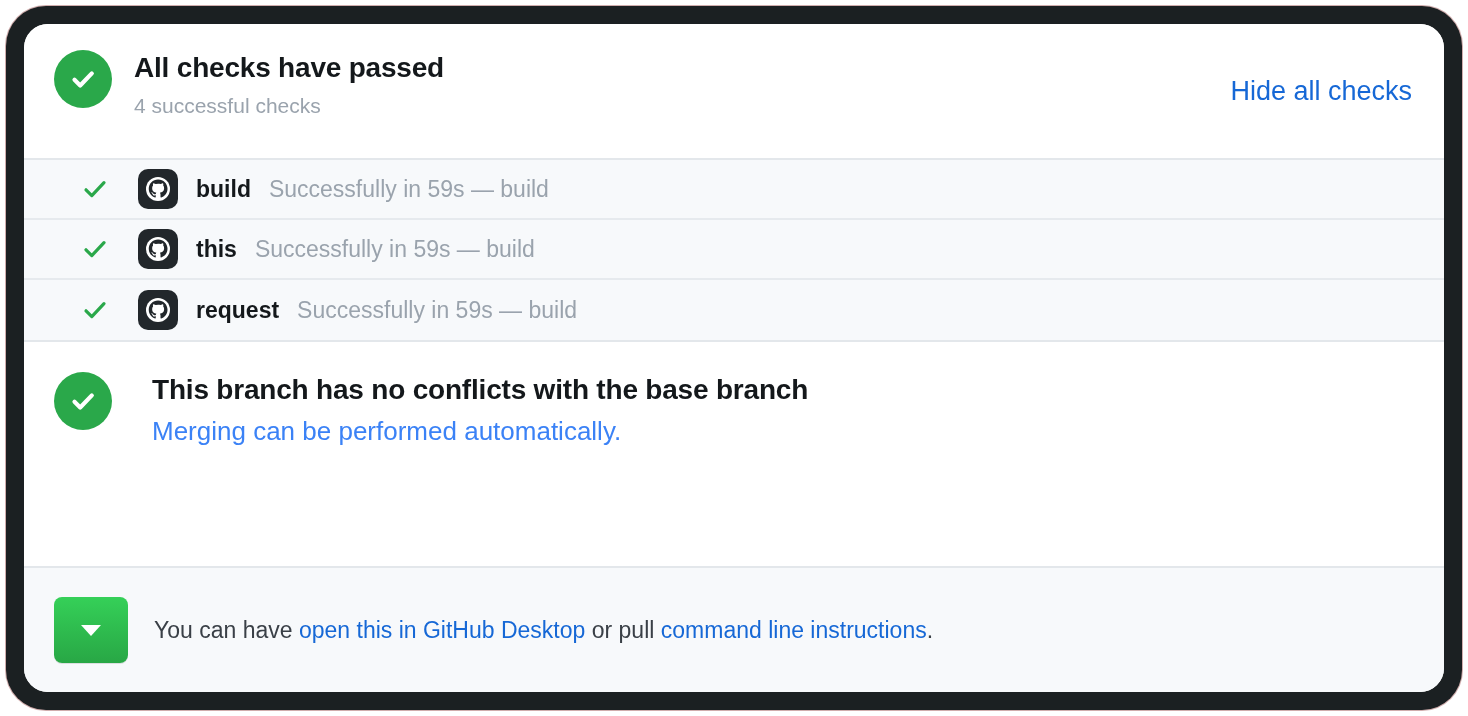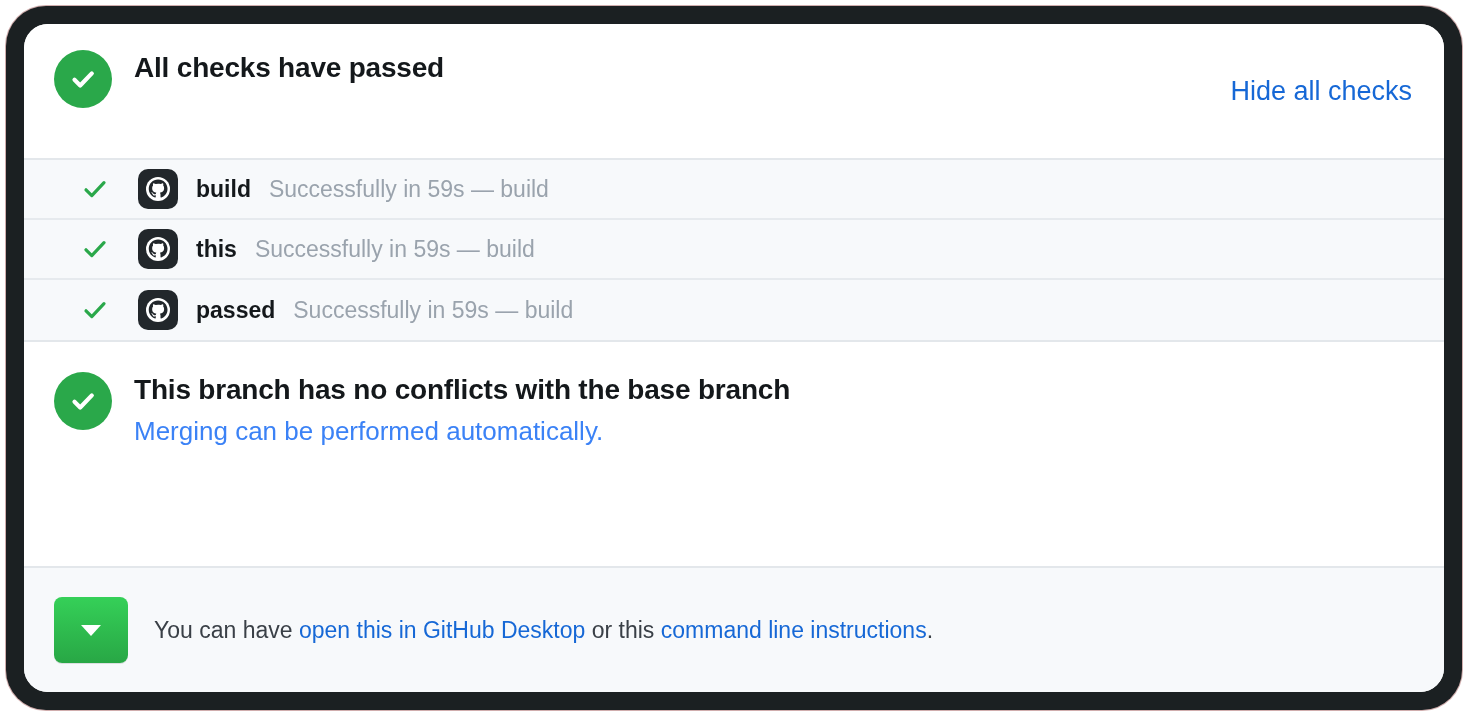--- a/index.html
+++ b/index.html
@@ -145,21 +145,21 @@
   
   .conflicts {
     background: #ffffff;
     padding: 28px 30px 30px 30px;
     display: flex;
     align-items: flex-start;
     flex: 1 1 auto;
     border-bottom: 2px solid #e3e7eb;
     box-sizing: border-box;
   }
-  .conflicts-text { margin-left: 22px; padding-top: 2px; }
+  .conflicts-text { margin-left: 40px; padding-top: 2px; }
   .conflicts-title {
     font-size: 28px;
     font-weight: bold;
     color: #14181b;
     letter-spacing: -0.2px;
     line-height: 1.25;
   }
   .conflicts-sub {
     font-size: 26px;
     color: #3b82f6;
@@ -234,20 +234,21 @@
 
     <div class="header">
       <div class="header-inner">
         <div class="status-circle">
           <svg width="32" height="32" viewBox="0 0 32 32" aria-hidden="true">
             <path d="M7.5 16.8 L13.2 22.5 L24.8 10.4" fill="none" stroke="#ffffff" stroke-width="4.2" stroke-linecap="round" stroke-linejoin="round"></path>
           </svg>
         </div>
         <div class="header-text">
           <div class="header-title">All checks have passed</div>
+          <div class="header-sub">4 successful checks</div>
         </div>
       </div>
       <a class="hide-all-checks">Hide all checks</a>
     </div>
 
     <div class="checks-list">
 
       <div class="check-row">
         <span class="check-tick">
           <svg width="26" height="26" viewBox="0 0 26 26" aria-hidden="true">
@@ -285,21 +286,21 @@
           <svg width="26" height="26" viewBox="0 0 26 26" aria-hidden="true">
             <path d="M4 13.8 L9.8 19.6 L22 6.6" fill="none" stroke="#2aa84a" stroke-width="3.2" stroke-linecap="round" stroke-linejoin="round"></path>
           </svg>
         </span>
         <span class="gh-badge">
           <svg width="30" height="30" viewBox="0 0 24 24" aria-hidden="true">
             <circle cx="12" cy="12" r="9.6" fill="#ffffff"></circle>
             <path fill="#22272b" d="M12 4.3c-4.1 0-7.4 3.3-7.4 7.4 0 3.3 2.1 6.1 5.1 7 .37.07.5-.16.5-.36v-1.25c-2.06.45-2.5-.99-2.5-.99-.34-.86-.83-1.09-.83-1.09-.68-.46.05-.45.05-.45.75.05 1.14.77 1.14.77.67 1.14 1.75.81 2.18.62.07-.48.26-.81.47-1-1.65-.19-3.38-.82-3.38-3.67 0-.81.29-1.47.77-1.99-.08-.19-.33-.95.07-1.97 0 0 .63-.2 2.06.76a7.2 7.2 0 0 1 1.88-.25c.64 0 1.28.09 1.88.25 1.43-.96 2.06-.76 2.06-.76.4 1.02.15 1.78.07 1.97.48.52.77 1.18.77 1.99 0 2.86-1.74 3.48-3.39 3.66.27.23.51.68.51 1.38v2.04c0 .2.13.43.51.36 2.99-.9 5.09-3.67 5.09-7 0-4.1-3.31-7.4-7.4-7.4z"></path>
           </svg>
         </span>
-        <span class="check-name">passed</span>
+        <span class="check-name">request</span>
         <span class="check-desc">Successfully in 59s — build</span>
       </div>
 
     </div>
 
     <div class="conflicts">
       <div class="status-circle">
         <svg width="32" height="32" viewBox="0 0 32 32" aria-hidden="true">
           <path d="M7.5 16.8 L13.2 22.5 L24.8 10.4" fill="none" stroke="#ffffff" stroke-width="4.2" stroke-linecap="round" stroke-linejoin="round"></path>
         </svg>
@@ -310,18 +311,18 @@
       </div>
     </div>
 
     <div class="footer">
       <div class="merge-btn-group">
         <button class="merge-caret">
           <span class="caret-tri"></span>
         </button>
       </div>
       <div class="footer-note">
-        <span>You can have </span><a>open this in GitHub Desktop</a><span> or this </span><a>command line instructions</a><span>.</span>
+        <span>You can have </span><a>open this in GitHub Desktop</a><span> or pull </span><a>command line instructions</a><span>.</span>
       </div>
     </div>
 
   </div>
 </div>
 
 </body></html>

